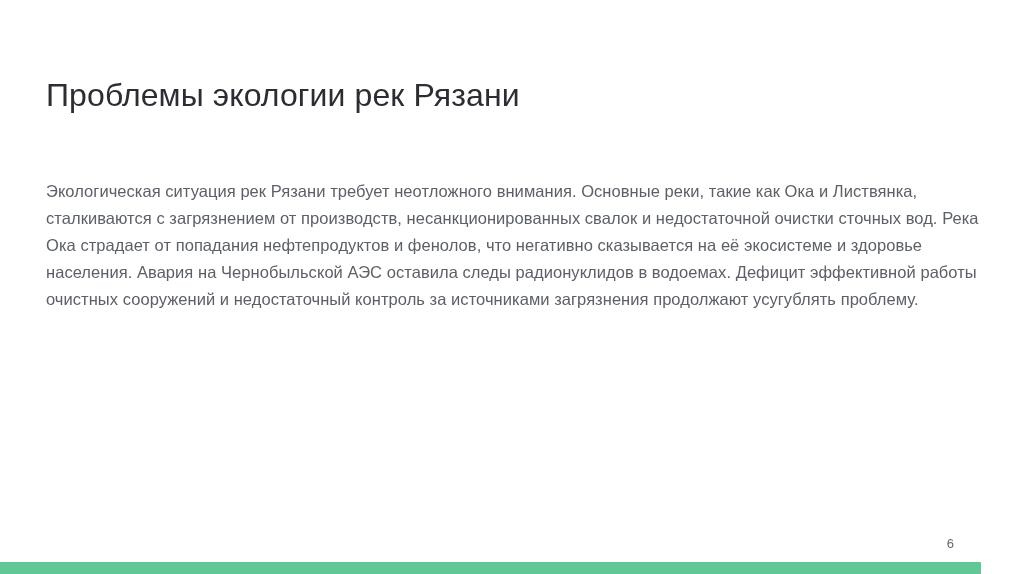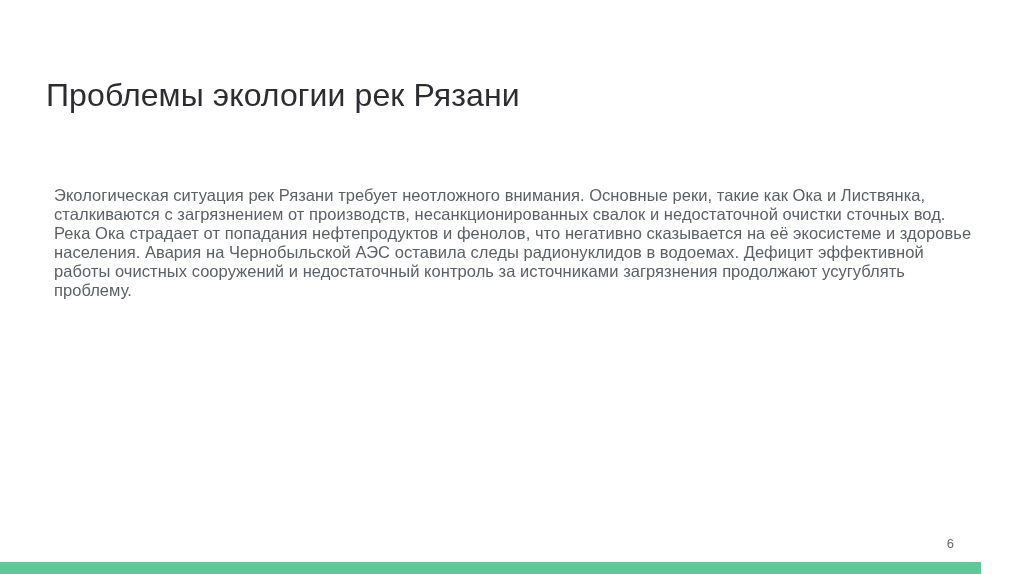--- a/index.html
+++ b/index.html
@@ -32,24 +32,24 @@
     letter-spacing: 0.1px;
     white-space: nowrap;
   }
   .body-block {
     position: absolute;
     left: 46px;
     top: 178px;
     width: 935px;
   }
   .body-paragraph {
-    margin: 8px;
+    margin: 0;
     font-size: 16.5px;
     font-weight: 400;
-    line-height: 19px;
+    line-height: 27px;
     color: #5c6067;
     text-align: left;
     letter-spacing: 0.05px;
   }
   .page-number {
     position: absolute;
     right: 27px;
     top: 536px;
     font-size: 13px;
     line-height: 16px;

